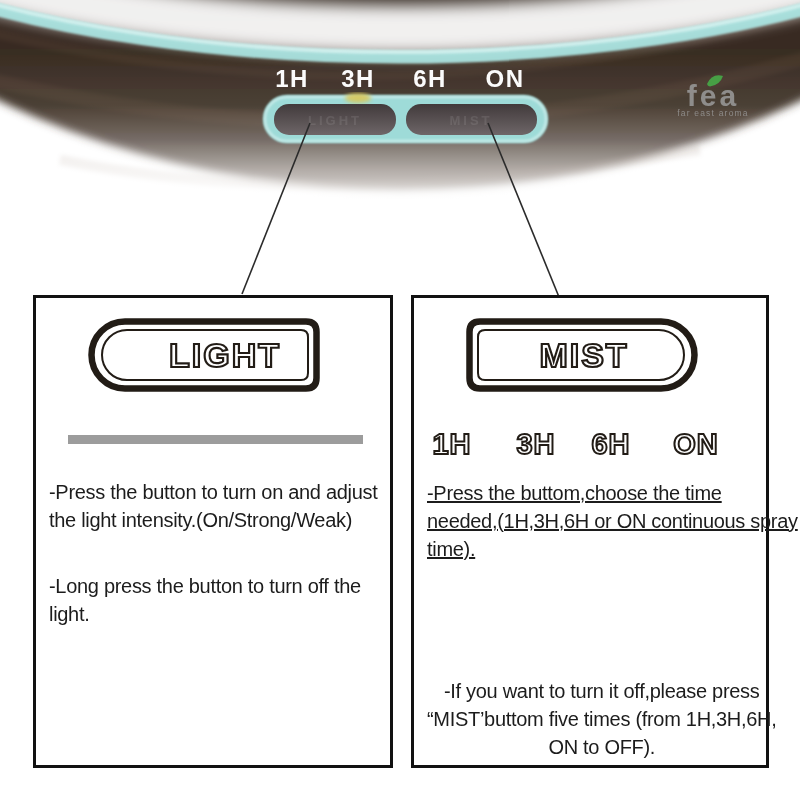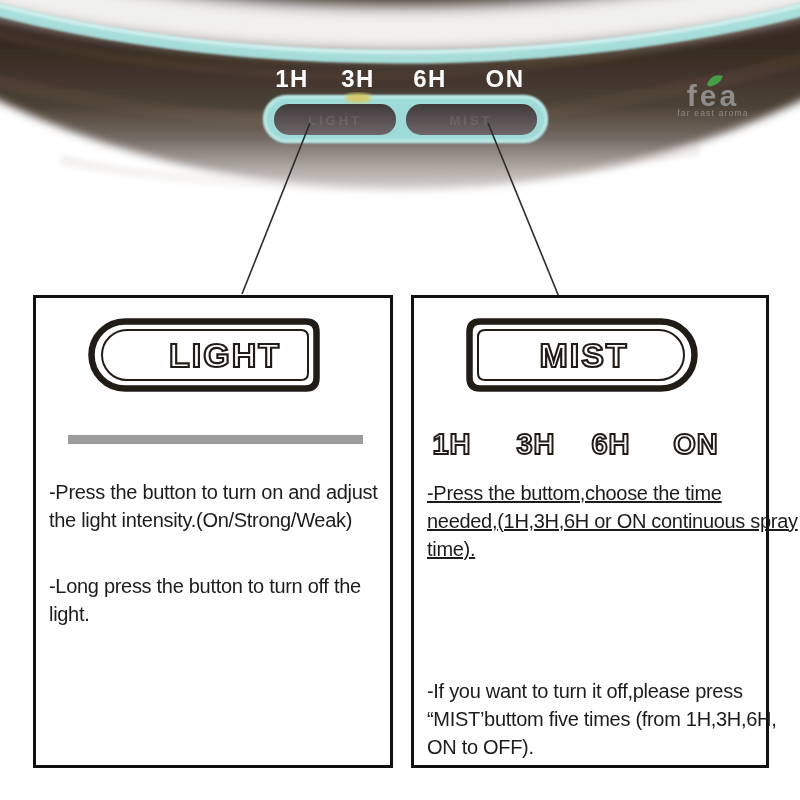--- a/index.html
+++ b/index.html
@@ -11,21 +11,21 @@
   .ibox.light{left:33px;width:360px;}
   .ibox.mist{left:411px;width:358px;}
   .btn-draw{position:absolute;}
   .graybar{position:absolute;left:32px;top:137px;width:295px;height:9px;background:#9c9c9c;}
   .ibox p{position:absolute;margin:0;left:13px;white-space:pre;
           font-size:20px;line-height:28px;letter-spacing:-0.3px;color:#1c1c1c;}
   .ibox.light p.p0{top:180px;}
   .ibox.light p.p1{top:266px;margin-top:8px;}
   .ibox.mist p.p0{top:181px;text-decoration:underline;}
   .ibox.mist p.p1{top:282px;}
-  .ibox.mist p.p2{top:379px;}
+  .ibox.mist p.p2{top:379px;text-align:center;}
   .timer-row{position:absolute;left:16px;top:128px;}
 </style>
 </head>
 <body>
 
 <div class="canvas">
 
   <svg class="device" width="800" height="300" viewBox="0 0 800 300" style="position:absolute;left:0;top:0;">
     <defs>
       <linearGradient id="woodGrad" x1="0" y1="0" x2="0" y2="1">

